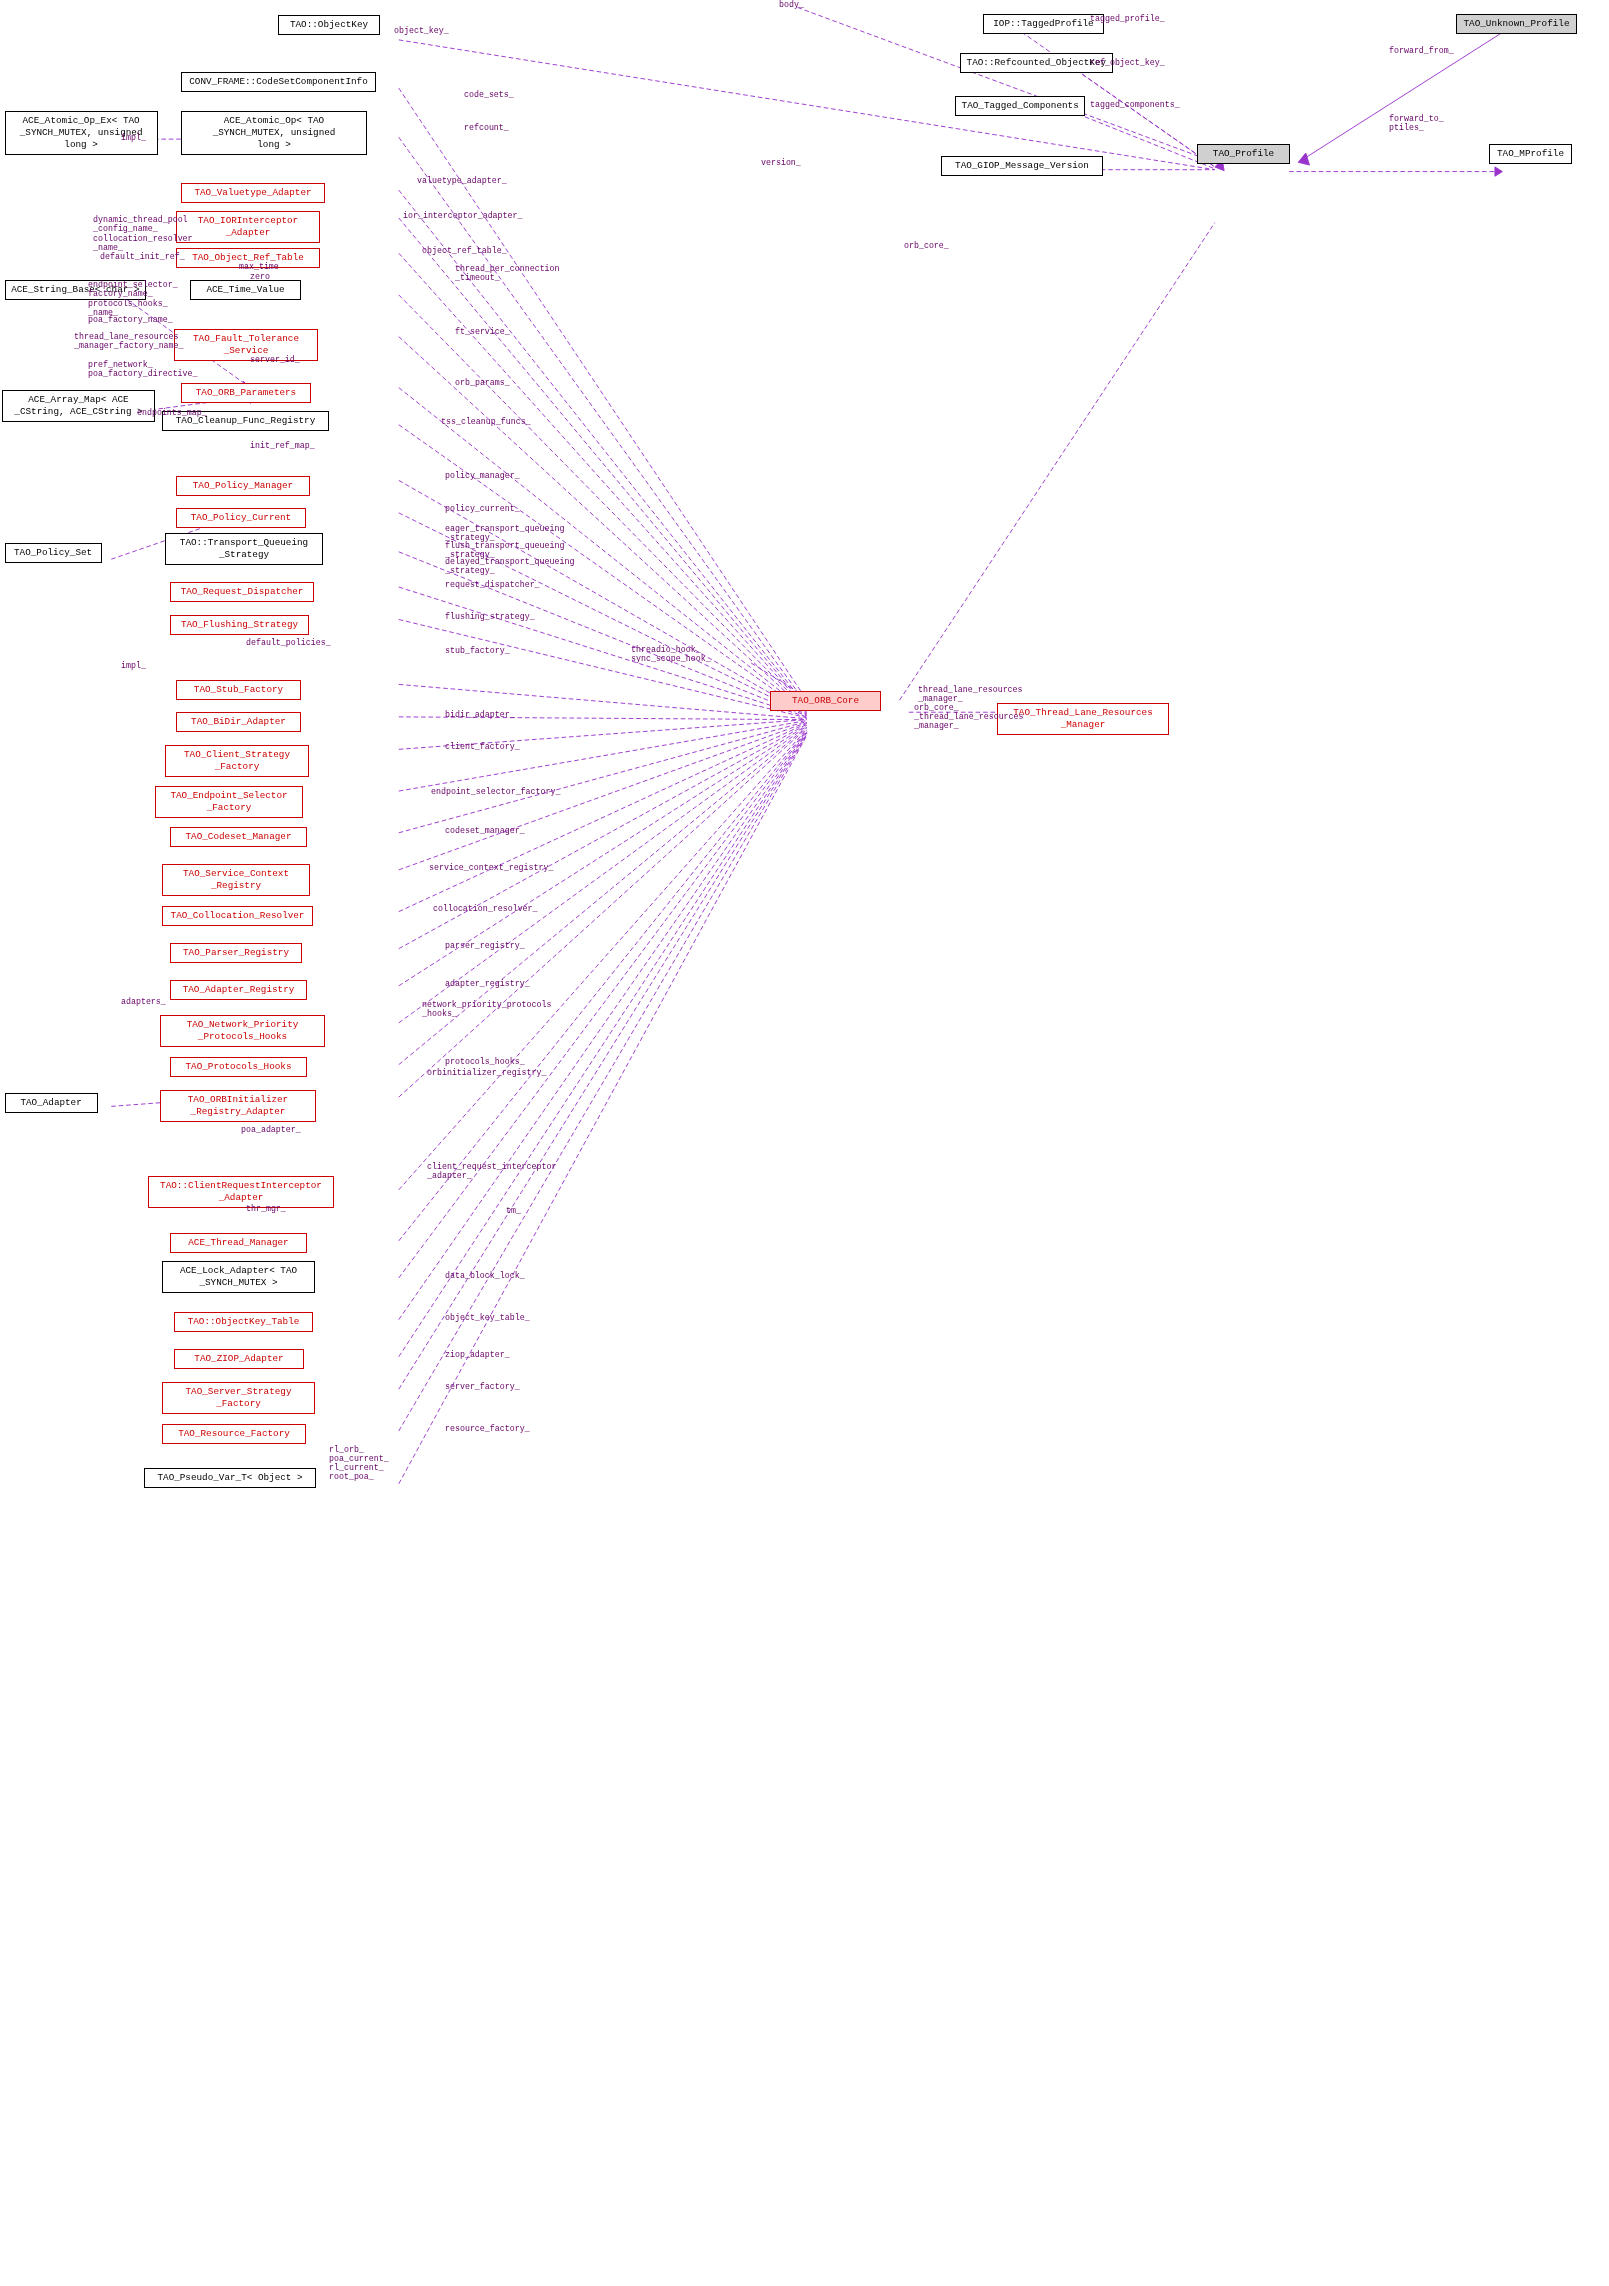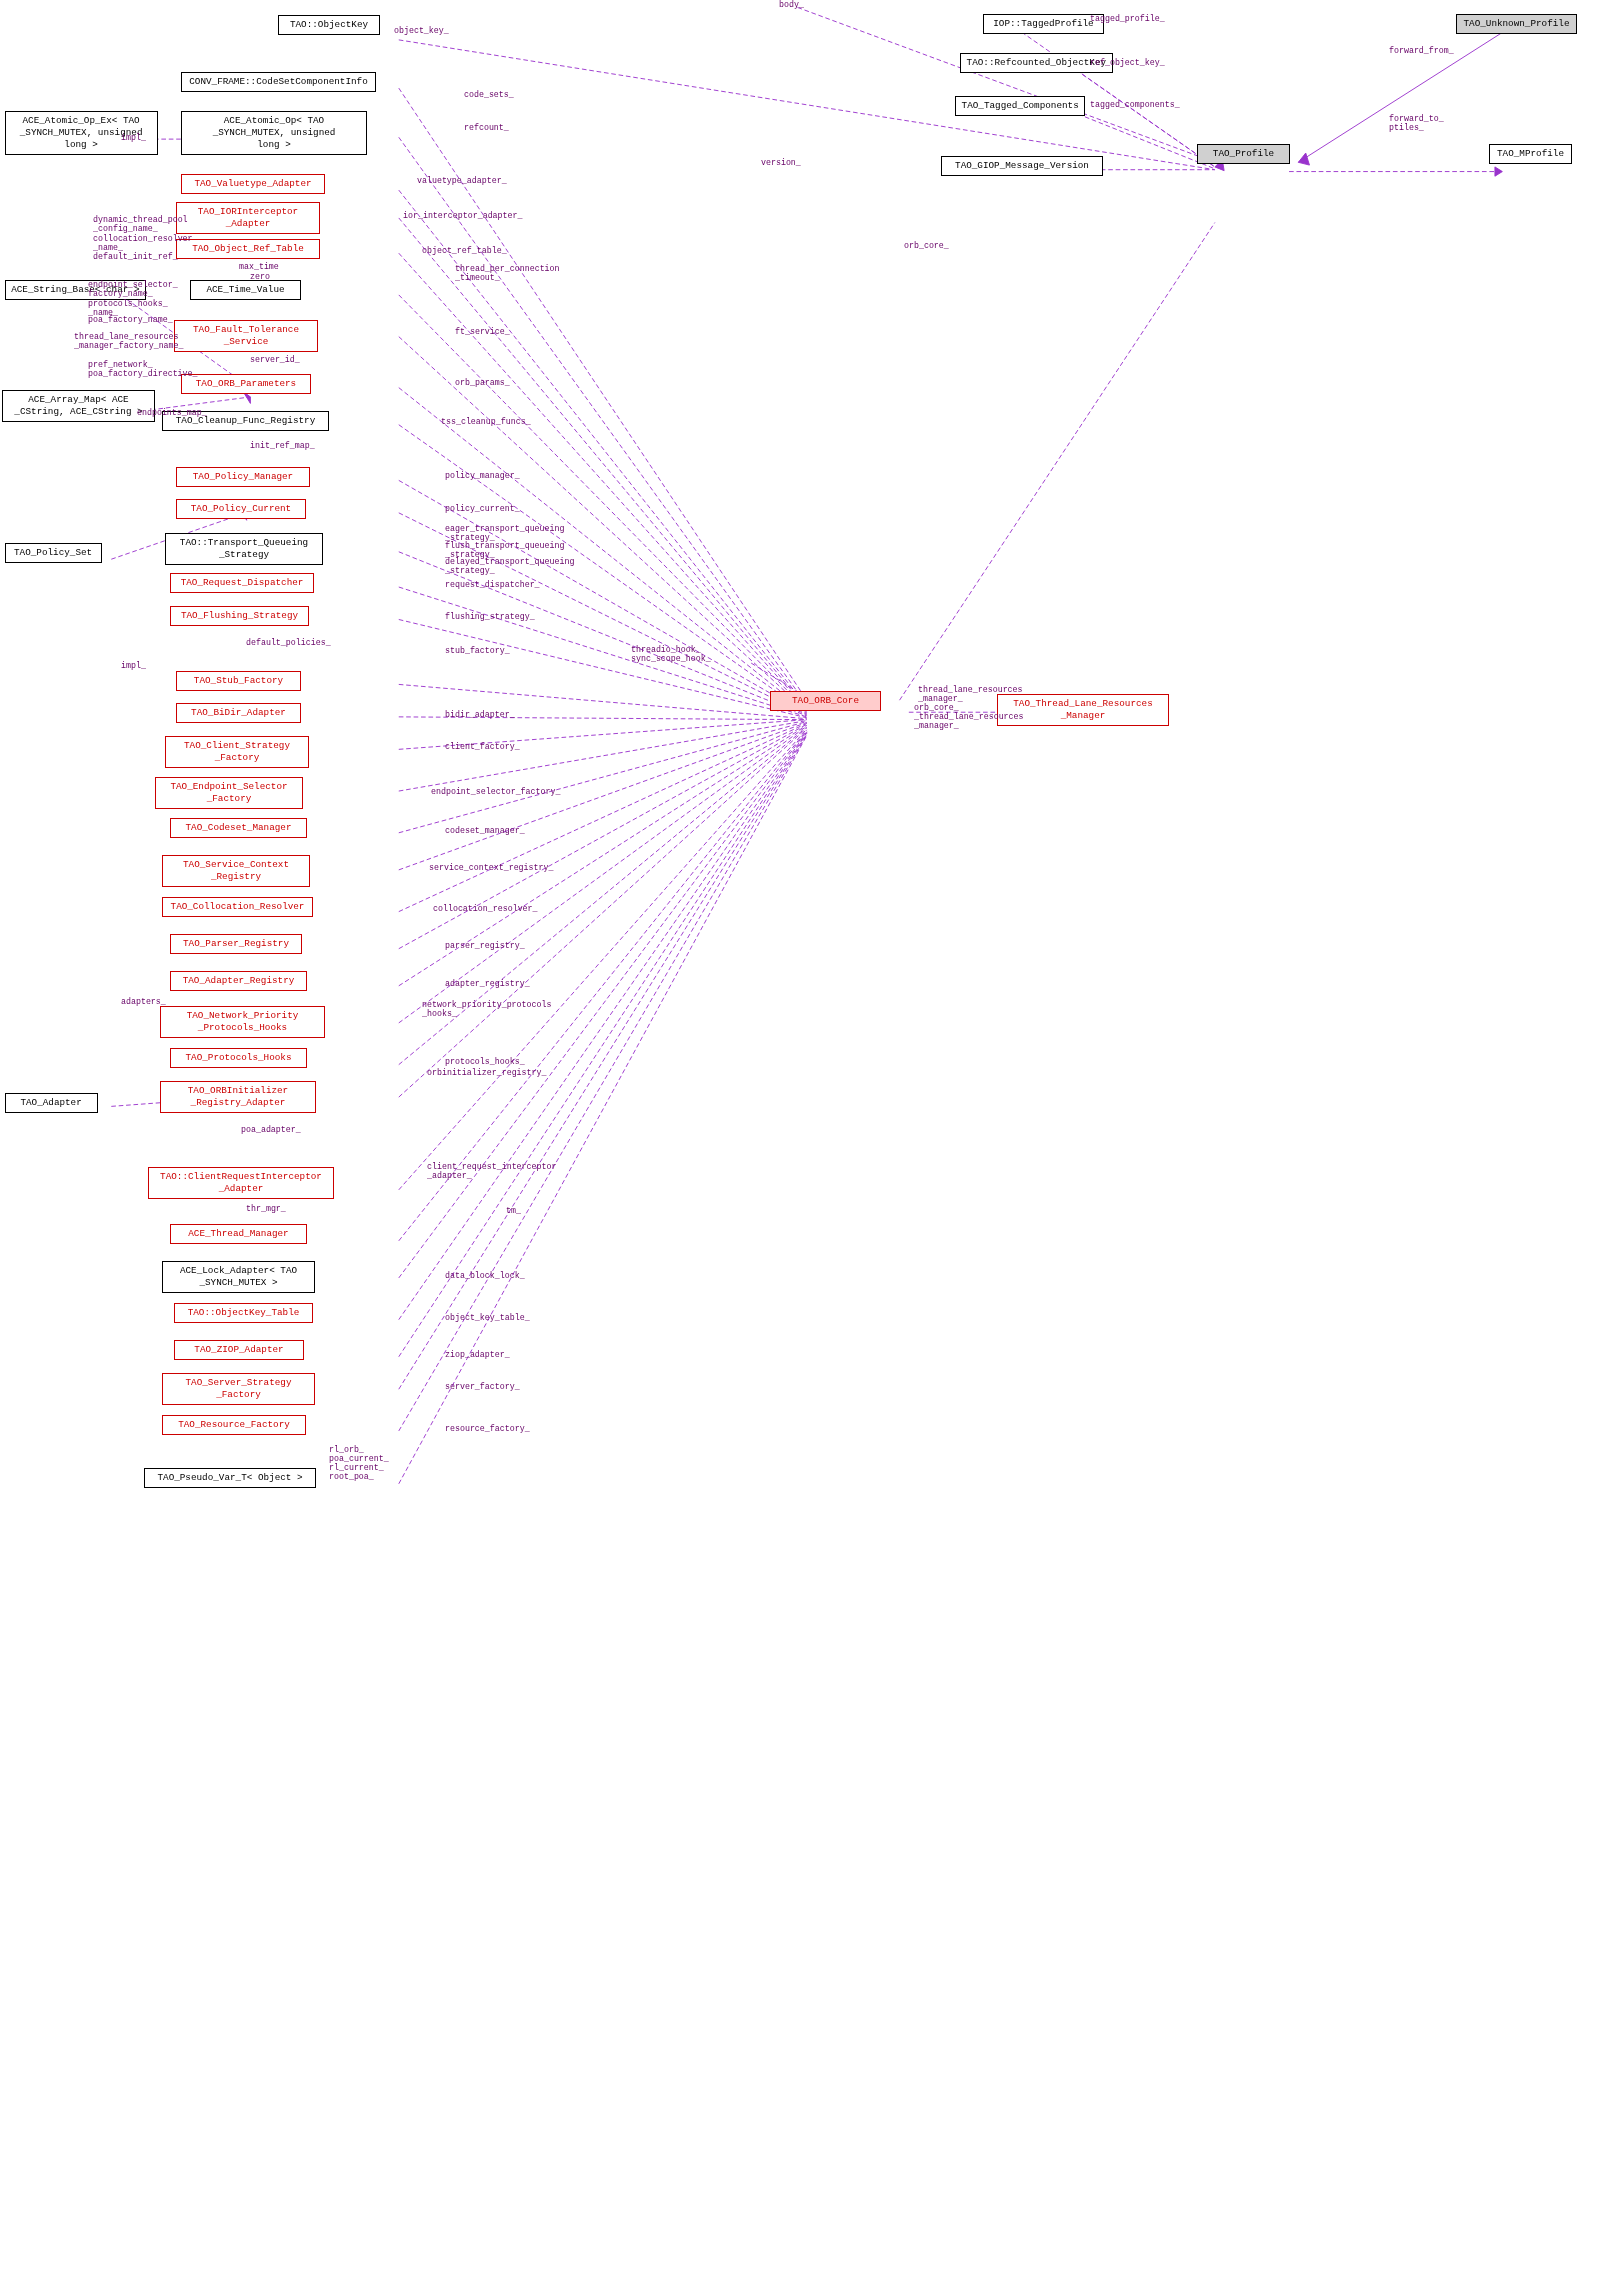--- a/index.html
+++ b/index.html
@@ -24,20 +24,21 @@
       background: #fff;
       padding: 2.8px 5.6px;
       text-align: center;
       font-size: 9.3px;
       white-space: nowrap;
       line-height: 1.3;
     }
     .node.red-border {
       border: 1.9px solid #cc0000;
       color: #cc0000;
+      margin-top: 9px;
     }
     .node.gray-bg {
       background: #d0d0d0;
       border: 0.9px solid #000;
     }
     .node.pink-bg {
       background: #ffcccc;
       border: 0.9px solid #cc0000;
       color: #cc0000;
     }
@@ -428,21 +429,21 @@
   <div class="edge-label" style="left:445px;top:1350px">ziop_adapter_</div>
   <div class="edge-label" style="left:445px;top:1382px">server_factory_</div>
   <div class="edge-label" style="left:445px;top:1424px">resource_factory_</div>
   <div class="edge-label" style="left:329px;top:1445px">rl_orb_<br>poa_current_<br>rl_current_<br>root_poa_</div>
   <div class="edge-label" style="left:918px;top:685px">thread_lane_resources<br>_manager_</div>
   <div class="edge-label" style="left:121px;top:133px">impl_</div>
   <div class="edge-label" style="left:121px;top:661px">impl_</div>
   <div class="edge-label" style="left:121px;top:997px">adapters_</div>
   <div class="edge-label" style="left:93px;top:215px">dynamic_thread_pool<br>_config_name_</div>
   <div class="edge-label" style="left:93px;top:234px">collocation_resolver<br>_name_</div>
-  <div class="edge-label" style="left:93px;top:252px">default_init_ref_</div>
+  <div class="edge-label" style="left:100px;top:252px">default_init_ref_</div>
   <div class="edge-label" style="left:88px;top:280px">endpoint_selector_<br>factory_name_</div>
   <div class="edge-label" style="left:88px;top:299px">protocols_hooks_<br>_name_</div>
   <div class="edge-label" style="left:88px;top:315px">poa_factory_name_</div>
   <div class="edge-label" style="left:74px;top:332px">thread_lane_resources<br>_manager_factory_name_</div>
   <div class="edge-label" style="left:88px;top:360px">pref_network_<br>poa_factory_directive_</div>
   <div class="edge-label" style="left:137px;top:408px">endpoints_map_</div>
   <div class="edge-label" style="left:1389px;top:46px">forward_from_</div>
   <div class="edge-label" style="left:1389px;top:114px">forward_to_<br>ptiles_</div>
   <div class="edge-label" style="left:631px;top:645px">threadio_hook_<br>sync_scope_hook_</div>
   <div class="edge-label" style="left:914px;top:703px">orb_core_<br>_thread_lane_resources<br>_manager_</div>

